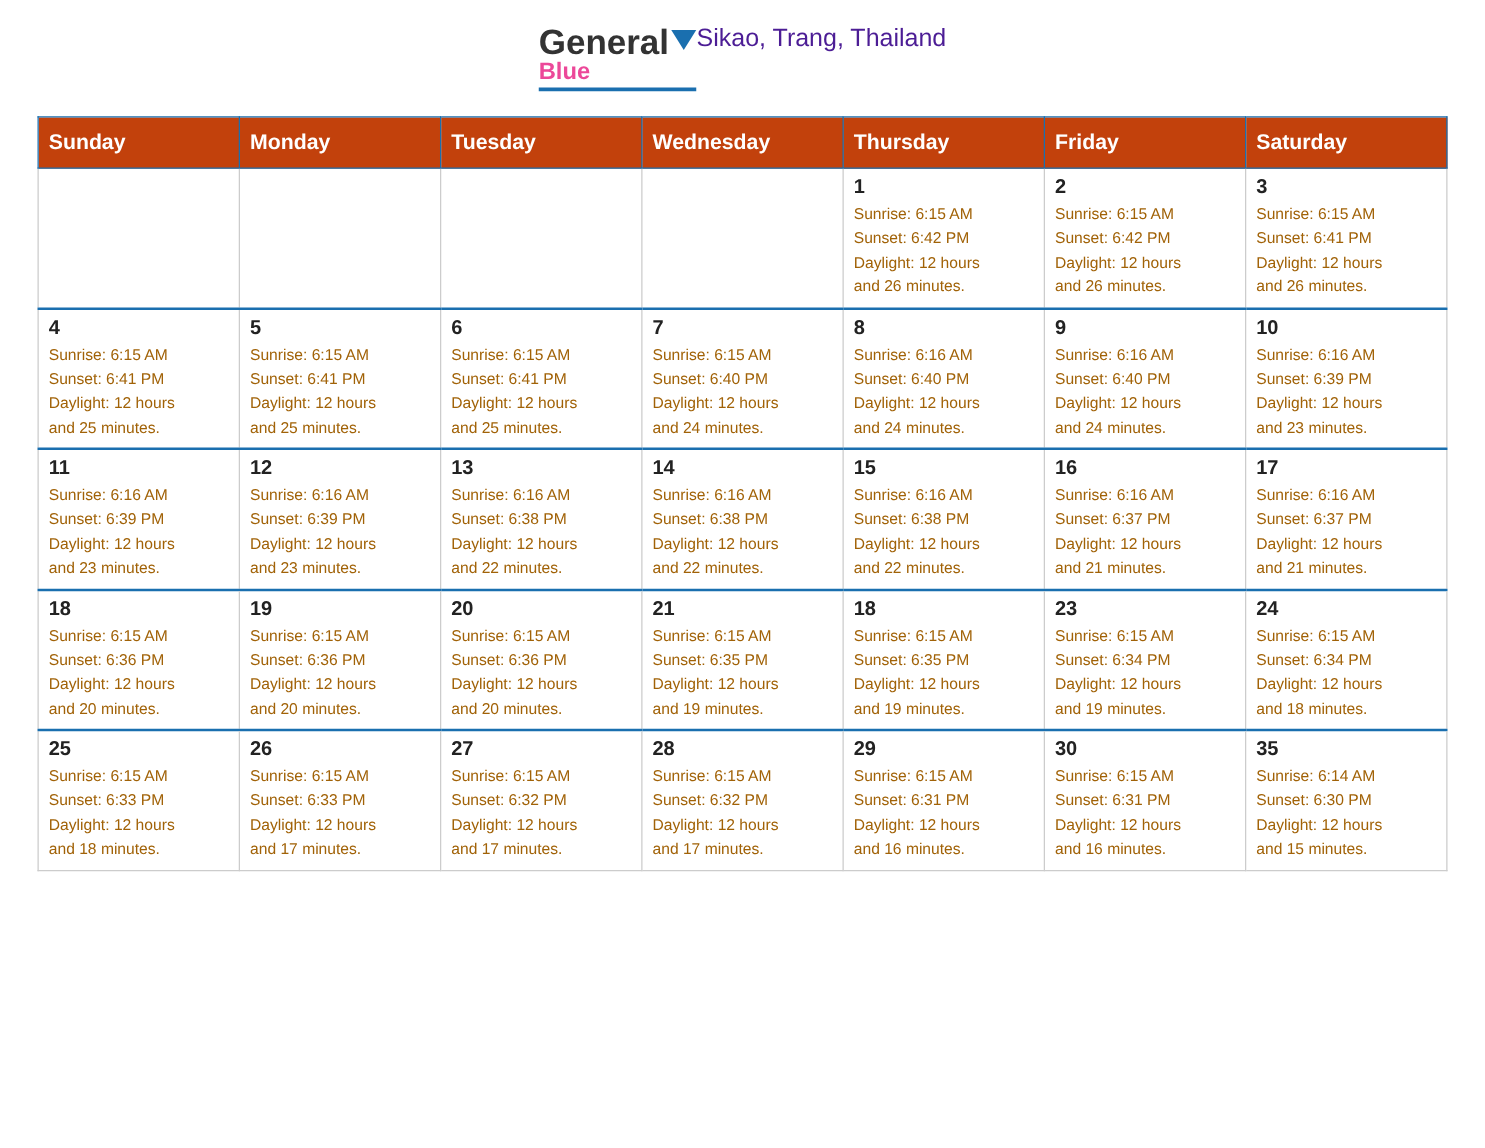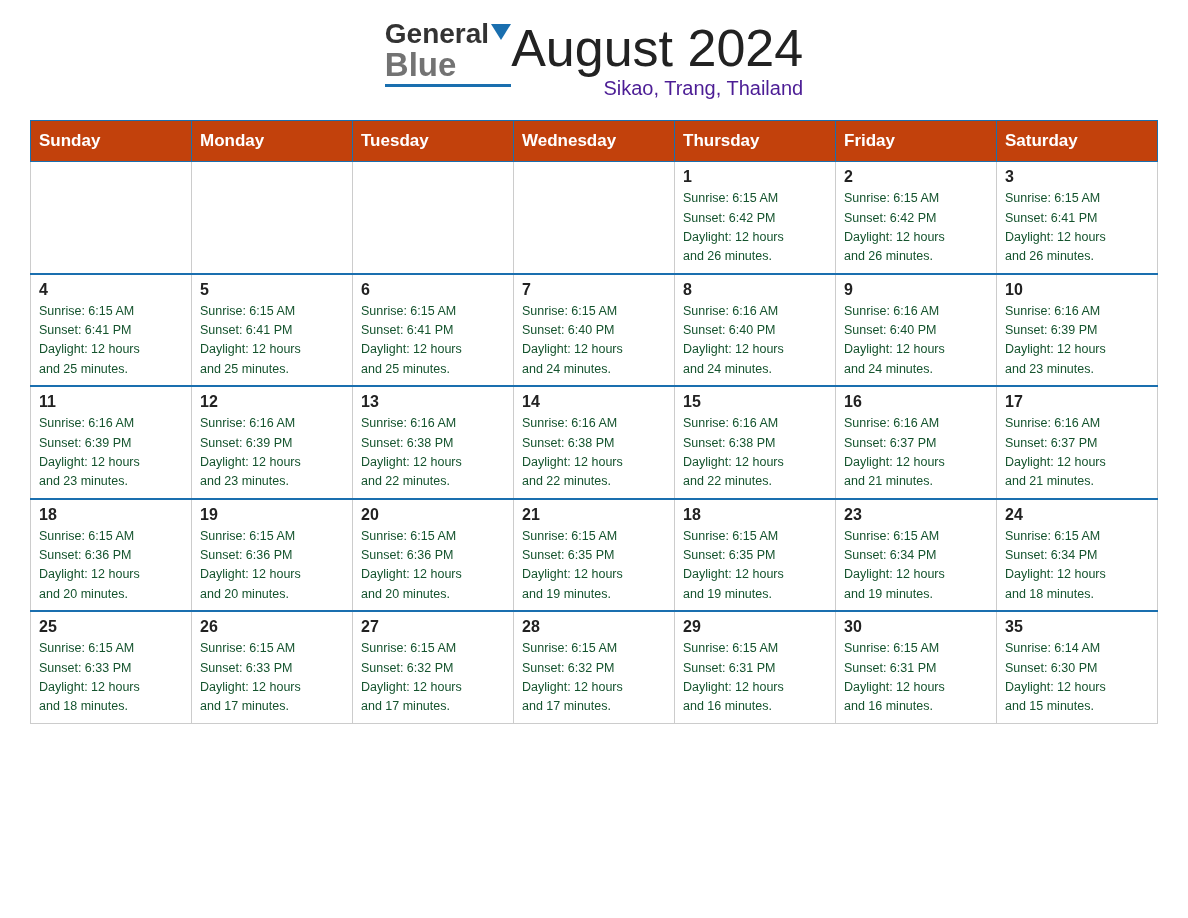--- a/index.html
+++ b/index.html
@@ -21,23 +21,23 @@
       flex-direction: column;
       align-items: flex-start;
     }
     .logo-general {
       font-size: 28px;
       font-weight: bold;
       color: #333;
       line-height: 1;
     }
     .logo-blue {
-      font-size: 33px;
-      font-weight: bold;
-      color: #737373;
+      font-size: 19px;
+      font-weight: bold;
+      color: #ec4899;
       line-height: 1;
     }
     .logo-triangle {
       display: inline-block;
       width: 0;
       height: 0;
       border-left: 10px solid transparent;
       border-right: 10px solid transparent;
       border-top: 16px solid #1a6faf;
       margin-left: 2px;
@@ -90,21 +90,21 @@
     }
     .day-num {
       font-size: 16px;
       font-weight: bold;
       color: #222;
       display: block;
       margin-bottom: 3px;
     }
     .day-info {
       font-size: 12.5px;
-      color: #14532d;
+      color: #a16207;
       line-height: 1.55;
     }
     .empty-cell {
       background: #fff;
     }
     .row-separator td {
       border-top: 2px solid #1a6faf;
     }
   </style>
 </head>
@@ -113,21 +113,20 @@
 <div class="header">
   <div class="logo">
     <div style="display:flex;align-items:center;">
       <span class="logo-general">General</span>
       <span class="logo-triangle"></span>
     </div>
     <span class="logo-blue">Blue</span>
     <div class="logo-line"></div>
   </div>
   <div class="title-block">
-    <h1>August 2024</h1>
     <h2>Sikao, Trang, Thailand</h2>
   </div>
 </div>
 
 <table class="calendar">
   <thead>
     <tr>
     <th>Sunday</th>
         <th>Monday</th>
         <th>Tuesday</th>

